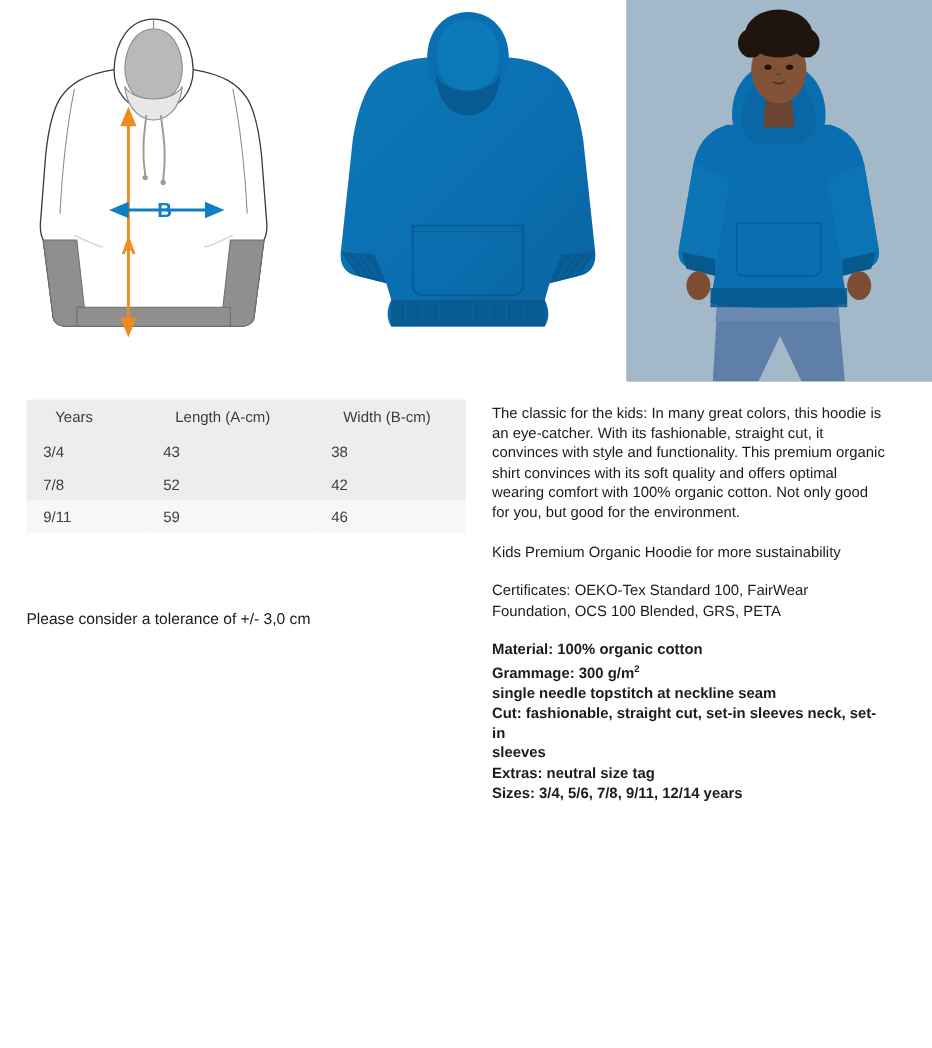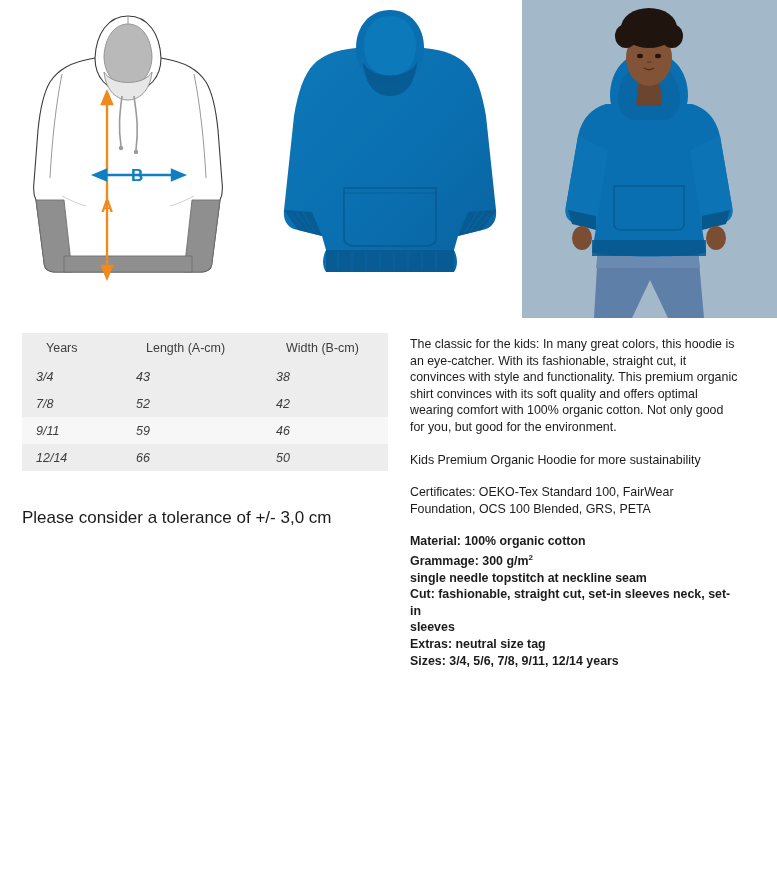--- a/index.html
+++ b/index.html
@@ -58,33 +58,32 @@
     background: #ededed;
     padding: 8px 0 8px 24px;
     height: 27px;
     font-size: 12.5px;
   }
   .size-table td {
     padding: 6px 0 6px 14px;
     height: 27px;
     color: #3d3d3d;
     font-size: 12.5px;
-    font-style: italic;
   }
   .size-table tr.odd td { background: #ededed; }
   .size-table tr.even td { background: #f7f7f7; }
   .size-table col.c1 { width: 100px; }
   .size-table col.c2 { width: 140px; }
   .size-table col.c3 { width: 126px; }
 
   .tolerance {
     position: absolute;
     left: 22px;
     top: 508px;
-    font-size: 17px;
+    font-size: 13px;
     color: #1b1b1b;
   }
 
   
   .desc {
     position: absolute;
     left: 410px;
     top: 336px;
     width: 330px;
     font-size: 12.4px;
@@ -293,25 +292,20 @@
     <tr class="odd">
       <td>7/8</td>
       <td>52</td>
       <td>42</td>
     </tr>
     <tr class="even">
       <td>9/11</td>
       <td>59</td>
       <td>46</td>
     </tr>
-    <tr class="odd">
-      <td>12/14</td>
-      <td>66</td>
-      <td>50</td>
-    </tr>
   </tbody>
 </table>
 
 <div class="tolerance">Please consider a tolerance of +/- 3,0 cm</div>
 
 <div class="desc">
   <p>The classic for the kids: In many great colors, this hoodie is an eye-catcher. With its fashionable, straight cut, it convinces with style and functionality. This premium organic shirt convinces with its soft quality and offers optimal wearing comfort with 100% organic cotton. Not only good for you, but good for the environment.</p>
   <p>Kids Premium Organic Hoodie for more sustainability</p>
   <p>Certificates: OEKO-Tex Standard 100, FairWear Foundation, OCS 100 Blended, GRS, PETA</p>
   <p>

